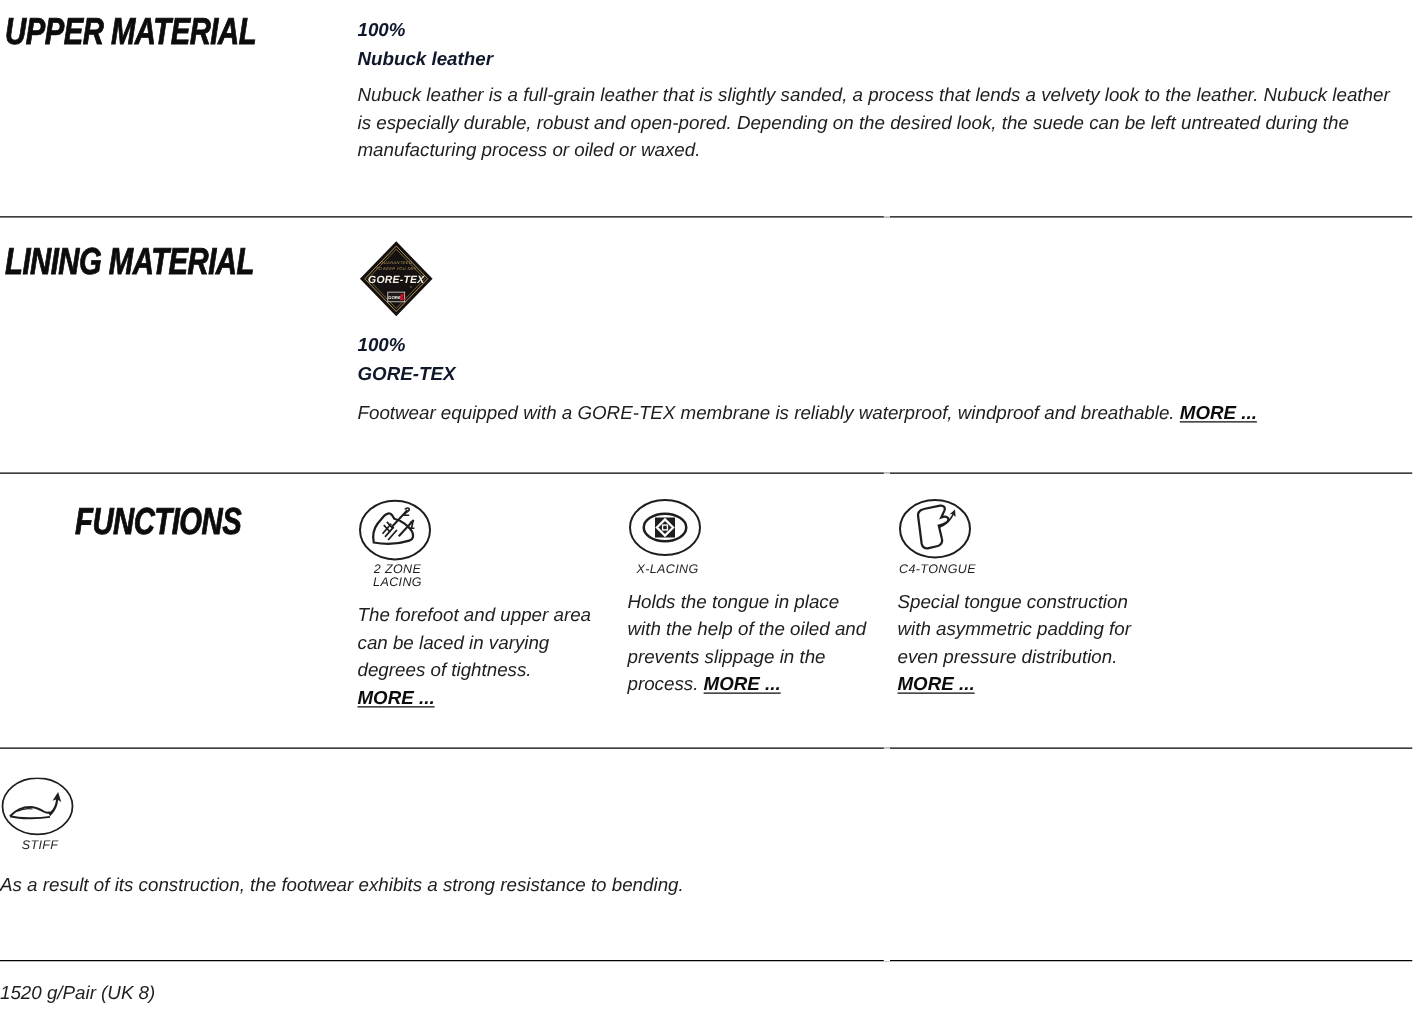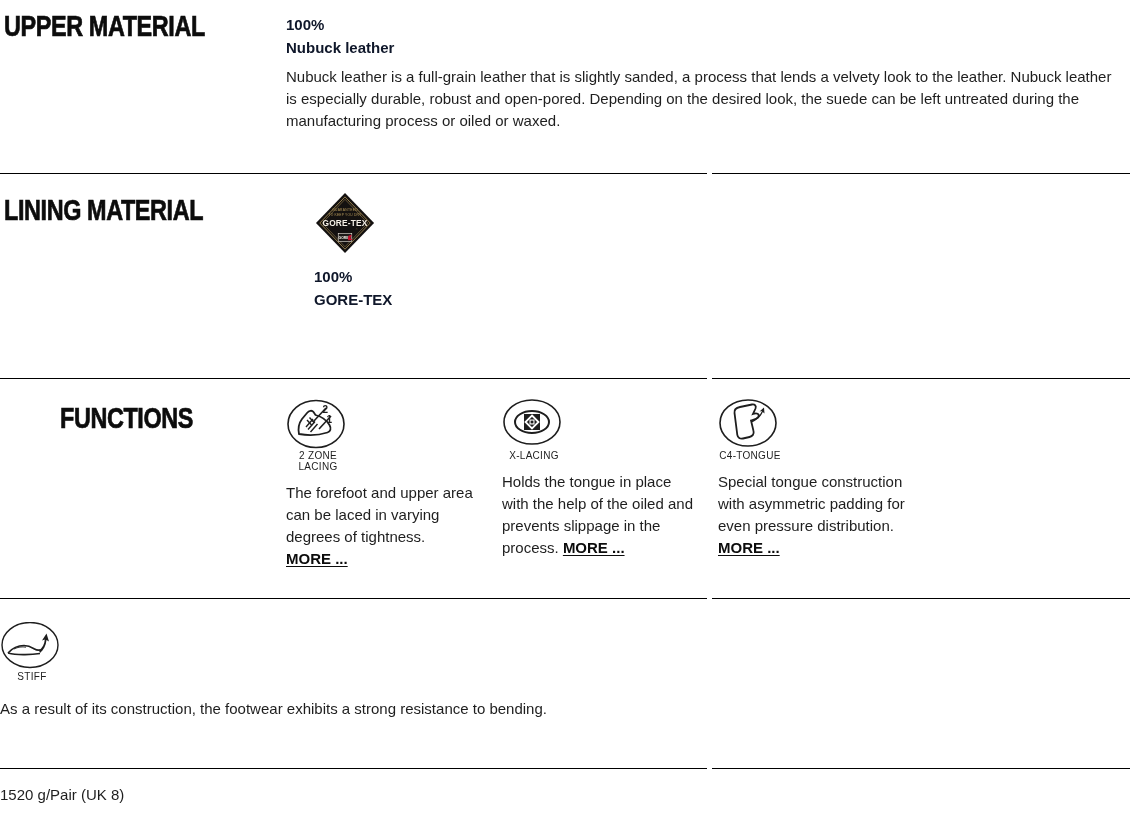--- a/index.html
+++ b/index.html
@@ -4,21 +4,21 @@
 <style>
   * { margin:0; padding:0; box-sizing:border-box; }
   html,body { background:#fff; }
   body {
     width:1130px; height:819px;
     font-family:"Liberation Sans", sans-serif;
     color:#1e1e1e;
     overflow:hidden;
     position:relative;
   }
-  .spec-table { width:1130px; }
+  .spec-table { width:1130px;font-style:italic; }
   .row { display:flex; width:1130px; }
   .label-col { flex:0 0 286px; width:286px; padding-left:4px; }
   .content-col { flex:1 1 auto; min-width:0; padding-right:6px; }
   .heading {
     font-weight:700;
     font-size:30px;
     line-height:32px;
     color:#0c0c0c;
     letter-spacing:-0.5px;
     -webkit-text-stroke:0.7px #0c0c0c;
@@ -40,21 +40,21 @@
     text-underline-offset:2px;
     cursor:pointer;
     white-space:nowrap;
   }
   
   .row-upper { min-height:173px; }
   .row-upper .label-col { padding-top:10px; }
   .row-upper .content-col { padding-top:13px; }
   .row-upper .desc { margin-top:7px; }
 
-  .row-lining { min-height:204px;gap:28px; }
+  .row-lining { min-height:204px; }
   .row-lining .label-col { padding-top:20px; }
   .row-lining .content-col { padding-top:17px; }
   .row-lining .percent { margin-top:8px; }
   .row-lining .desc { margin-top:9px; }
 
   .row-functions { min-height:219px; }
   .row-functions .label-col { padding-top:23px;text-align:center; }
   .row-functions .content-col { padding-top:20px; display:flex; }
   .func-item { width:216px; flex:0 0 216px; }
   .func-desc { font-size:15px; line-height:22px; width:200px; margin-top:8px; }
@@ -113,20 +113,21 @@
         <text x="32" y="21" text-anchor="middle" font-size="3.4" fill="#b79a5c" font-family="Liberation Sans, sans-serif" letter-spacing="0.3">GUARANTEED</text>
         <text x="32" y="25.5" text-anchor="middle" font-size="3.4" fill="#b79a5c" font-family="Liberation Sans, sans-serif" letter-spacing="0.2">TO KEEP YOU DRY</text>
         <text x="32" y="36.5" text-anchor="middle" font-size="8.6" font-weight="bold" fill="#f5f0e6" font-family="Liberation Sans, sans-serif" letter-spacing="0.2">GORE-TEX</text>
         <text x="44" y="40.5" text-anchor="middle" font-size="2.6" fill="#b79a5c" font-family="Liberation Sans, sans-serif">®</text>
         <rect x="25" y="44" width="14" height="8" fill="#1d1a18" stroke="#f5f0e6" stroke-width="0.6"></rect>
         <text x="30.5" y="49.6" text-anchor="middle" font-size="3.6" font-weight="bold" fill="#f5f0e6" font-family="Liberation Sans, sans-serif">GORE</text>
         <polygon points="35.5,46 39,45 37.5,48.6 40,50.5 35,50.8" fill="#c8102e"></polygon>
       </svg>
       <div class="bold-line percent">100%</div>
       <div class="bold-line">GORE-TEX</div>
+      <p class="desc"><span>Footwear equipped with a GORE-TEX membrane is reliably waterproof, windproof and breathable.</span> <a class="more-link">MORE ...</a></p>
     </div>
   </div>
 
   <div class="divider">
       <span class="divider-gap"></span>
     </div>
 
   <div class="row row-functions">
     <div class="label-col">
       <div class="heading"><span class="heading-inner">FUNCTIONS</span></div>

